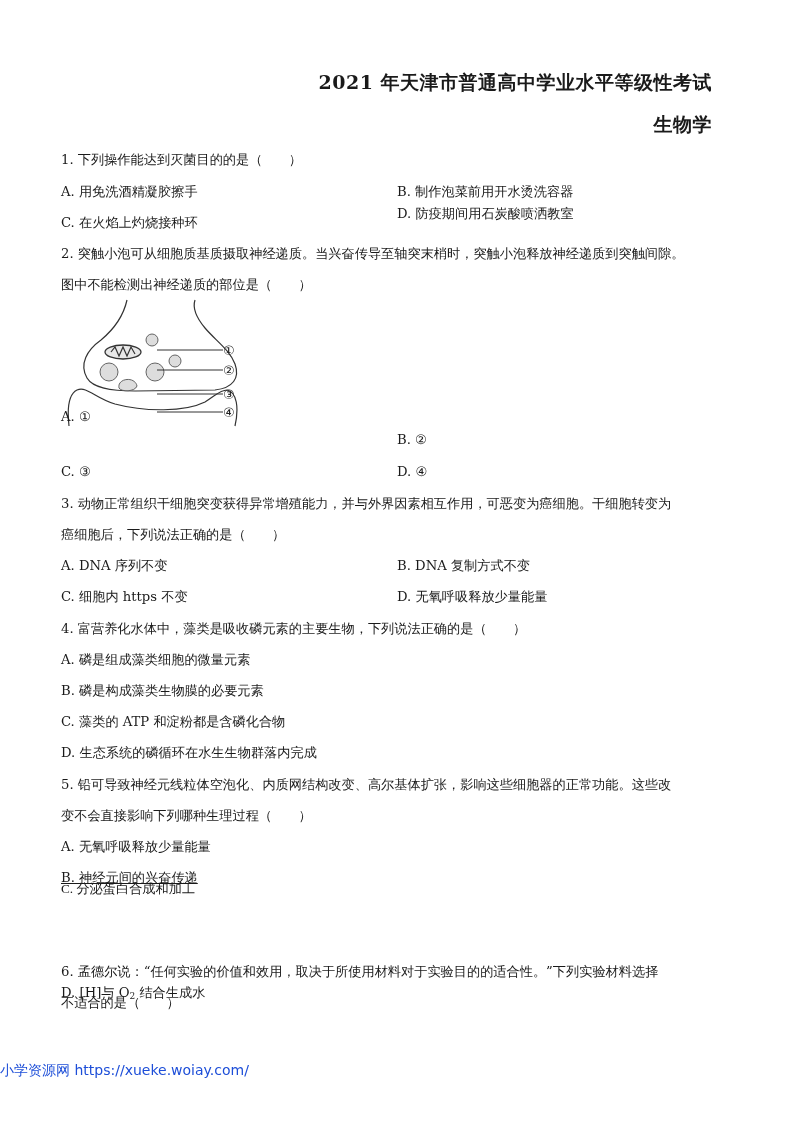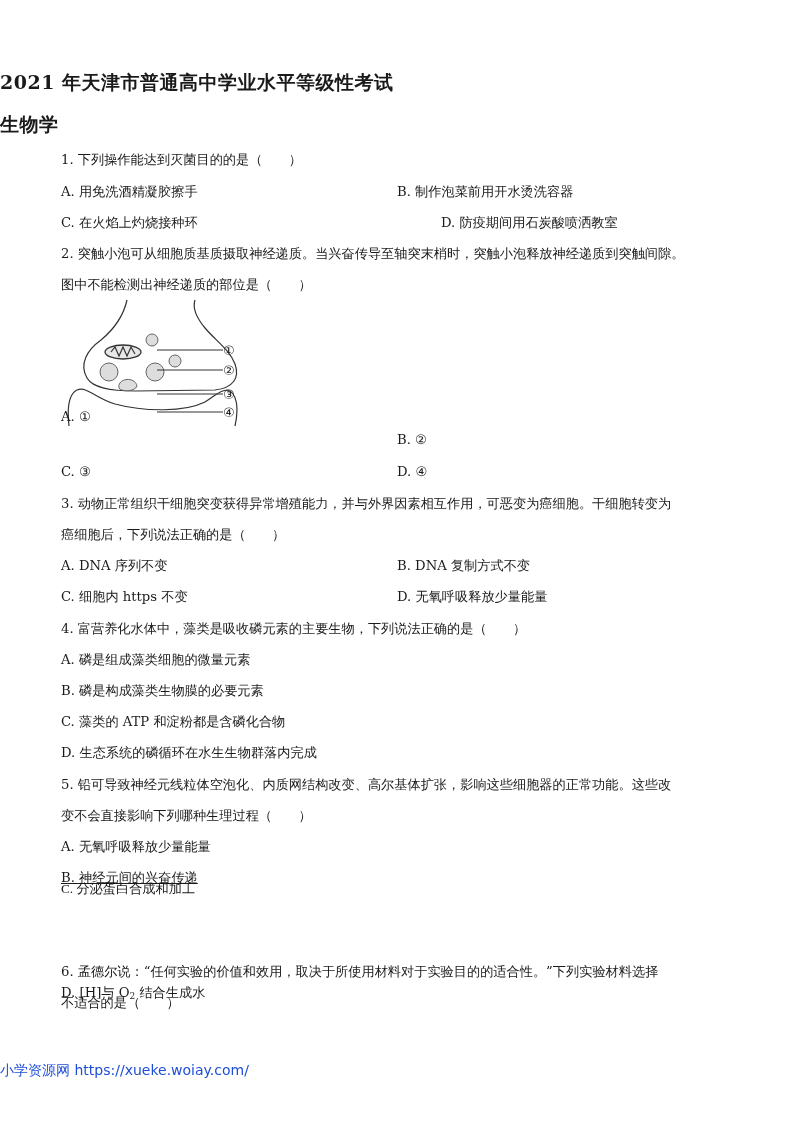--- a/index.html
+++ b/index.html
@@ -2,21 +2,21 @@
 <html><head>
 <meta charset="utf-8">
 <style>
   html, body { margin: 0; padding: 0; background: #ffffff; }
   body {
     width: 793px; height: 1122px; position: relative; overflow: hidden;
     font-family: "DejaVu Serif", "Liberation Serif", serif;
     color: #1a1a1a;
   }
   .title {
-    position: absolute; left: 0; width: 712px; text-align: left;
+    position: absolute; left: 0; width: 712px; text-align: right;
     font-weight: bold; font-size: 19px; letter-spacing: 0.5px;
   }
   .line {
     position: absolute; left: 61px; font-size: 13.2px; white-space: nowrap;
   }
   .opt-right { left: 397px; }
   .diagram { position: absolute; left: 65px; top: 298px; width: 190px; height: 130px; }
   .footer {
     position: absolute; left: 0; width: 793px; text-align: left; top: 1062px;
     font-family: "DejaVu Sans", "Liberation Sans", sans-serif; font-size: 14px; color: #1d4ed8;
@@ -29,21 +29,21 @@
 <div>
 
   <div class="title" style="top:70px;">2021 年天津市普通高中学业水平等级性考试</div>
   <div class="title" style="top:112px;">生物学</div>
 
   <div>
     <div class="line" style="top:151px;">1. 下列操作能达到灭菌目的的是（　　）</div>
     <div class="line" style="top:183px;">A.  用免洗酒精凝胶擦手</div>
     <div class="line opt-right" style="top:183px;">B.  制作泡菜前用开水烫洗容器</div>
     <div class="line" style="top:214px;">C.  在火焰上灼烧接种环</div>
-    <div class="line opt-right" style="top:214px;margin-left:44px;">D.  防疫期间用石炭酸喷洒教室</div>
+    <div class="line opt-right" style="top:205px;">D.  防疫期间用石炭酸喷洒教室</div>
   </div>
 
   <div>
     <div class="line" style="top:245px;">2. 突触小泡可从细胞质基质摄取神经递质。当兴奋传导至轴突末梢时，突触小泡释放神经递质到突触间隙。</div>
     <div class="line" style="top:276px;">图中不能检测出神经递质的部位是（　　）</div>
 
     <div class="diagram">
       <svg width="190" height="130" viewBox="0 0 190 130">
         <g fill="none" stroke="#333" stroke-width="1.2">
 

